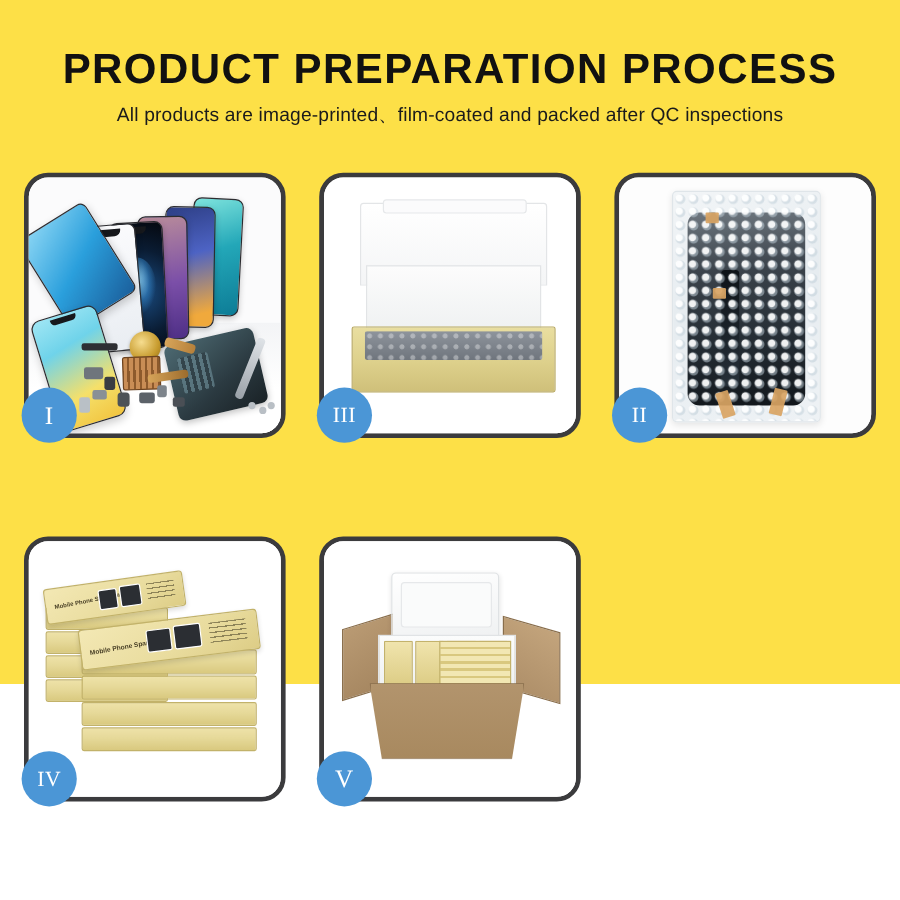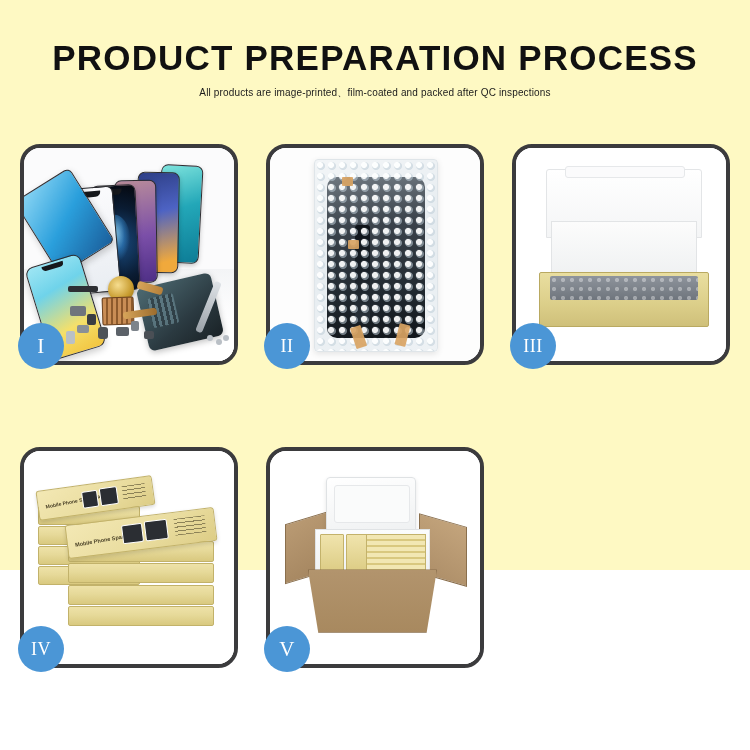--- a/index.html
+++ b/index.html
@@ -10,21 +10,21 @@
     width: 750px;
     height: 750px;
     background: #ffffff;
     font-family: "Liberation Sans", sans-serif;
     overflow: hidden;
   }
   .page {
     position: relative;
     width: 750px;
     height: 570px;
-    background: #fef9c3;
+    background: #fde047;
   }
 
   
   .header {
     position: absolute;
     left: 0;
     top: 40px;
     width: 750px;
     text-align: center;
   }
@@ -33,21 +33,21 @@
     font-size: 35px;
     font-weight: bold;
     letter-spacing: 1.2px;
     color: #111111;
     line-height: 1.05;
     white-space: nowrap;
   }
   .subtitle {
     margin-top: 9px;
     font-family: "Liberation Sans", sans-serif;
-    font-size: 10px;
+    font-size: 16px;
     font-weight: normal;
     color: #1b1b1b;
     letter-spacing: 0.15px;
     white-space: nowrap;
   }
 
   
   .grid {
     position: absolute;
     left: 20px;
@@ -441,44 +441,44 @@
         <div class="screws">
           <i style="left:0;top:0"></i>
           <i style="left:9px;top:4px"></i>
           <i style="left:16px;top:0"></i>
         </div>
       </div>
       <div class="badge">I</div>
     </div>
 
     <div class="panel">
+      <div class="panel-inner p3">
+        <div class="b3box">
+          <div class="lid-back"></div>
+          <div class="foam-pad"></div>
+          <div class="tray">
+            <div class="tray-in"></div>
+          </div>
+        </div>
+      </div>
+      <div class="badge wide">III</div>
+    </div>
+
+    <div class="panel">
       <div class="panel-inner p2">
         <div class="bag">
           <div class="screen-in"></div>
           <div class="bubbles"></div>
           <span class="tape t1"></span>
           <span class="tape t2"></span>
           <span class="tape t3"></span>
           <span class="tape t4"></span>
         </div>
       </div>
       <div class="badge wide">II</div>
-    </div>
-
-    <div class="panel">
-      <div class="panel-inner p3">
-        <div class="b3box">
-          <div class="lid-back"></div>
-          <div class="foam-pad"></div>
-          <div class="tray">
-            <div class="tray-in"></div>
-          </div>
-        </div>
-      </div>
-      <div class="badge wide">III</div>
     </div>
 
     <div class="panel">
       <div class="panel-inner p4">
         <div class="stack">
 
           <div class="sbox" style="left:1%; top:18%; width:54%; height:10%;"></div>
           <div class="sbox" style="left:1%; top:30%; width:54%; height:10%;"></div>
           <div class="sbox" style="left:1%; top:42%; width:54%; height:10%;"></div>
           <div class="sbox" style="left:1%; top:54%; width:54%; height:10%;"></div>

